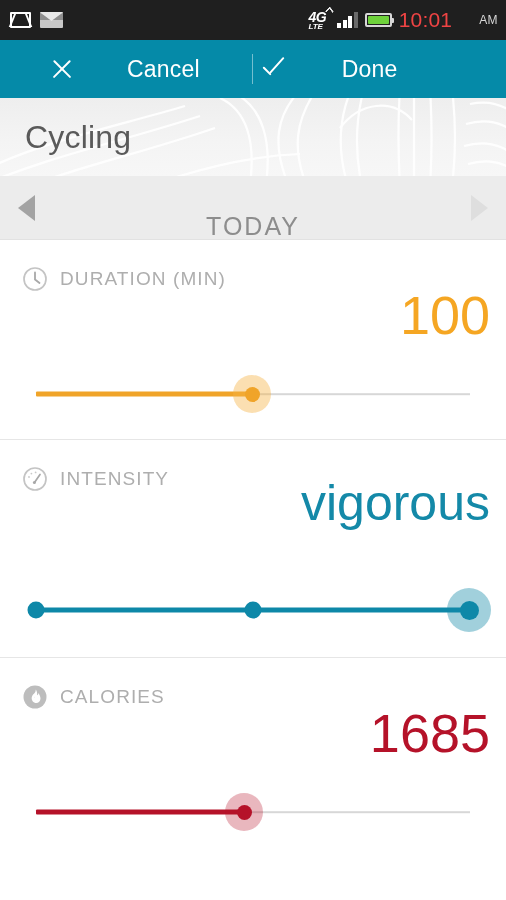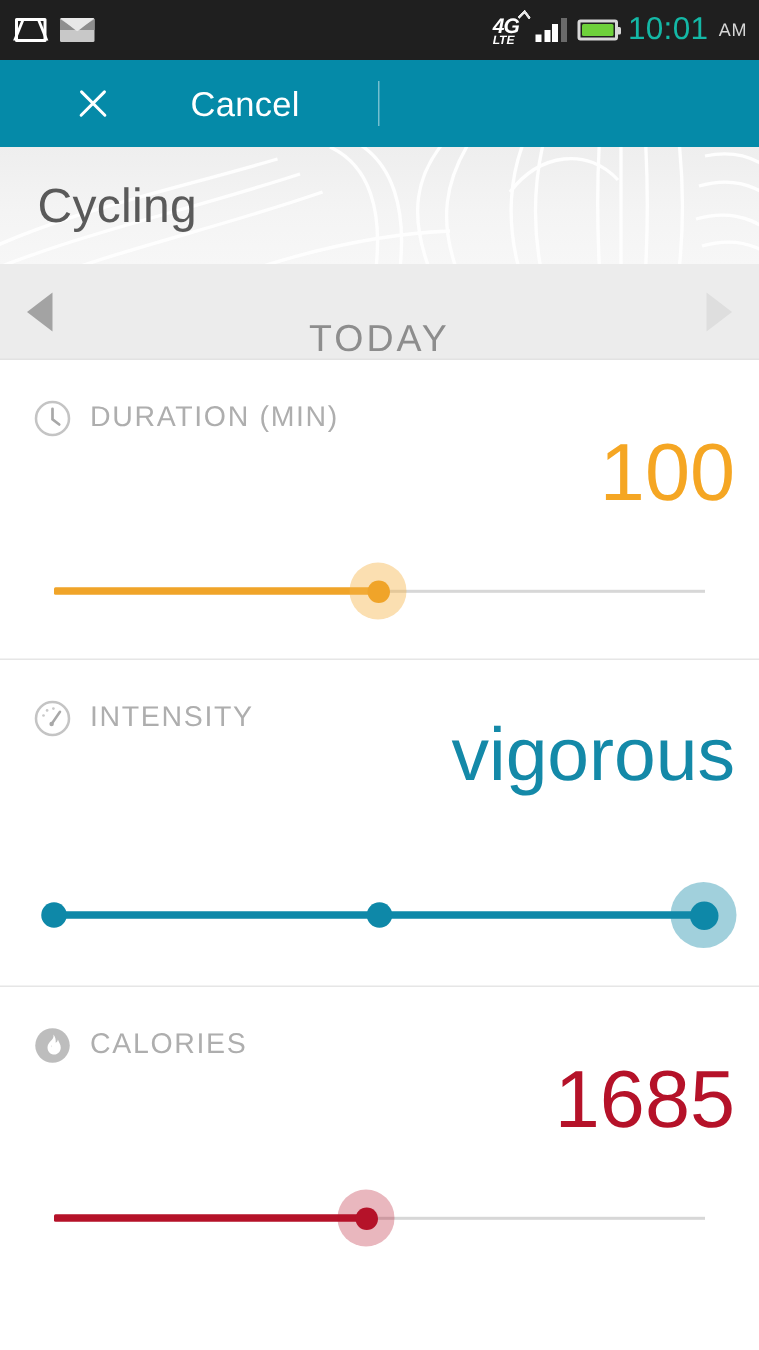--- a/index.html
+++ b/index.html
@@ -55,22 +55,22 @@
   .bars i.b3 { height:12px; } .bars i.b4 { height:16px; background:#6a6a6a; }
   .battery {
     width:27px; height:14px; border:2px solid #d8d8d8; border-radius:2px; position:relative;
     display:flex; align-items:center; padding:1px;
   }
   .battery:after {
     content:""; position:absolute; right:-4px; top:3px; width:3px; height:5px;
     background:#d8d8d8; border-radius:0 1px 1px 0;
   }
   .battery span { display:block; height:100%; width:100%; background:#6ed13b; border-radius:1px; }
-  .clock-time { color:#14b8a6; font-size:21px; letter-spacing:0.2px; }
-  .clock-ampm { color:#d6d6d6; font-size:12px; margin-left:0; letter-spacing:0.4px; }
+  .clock-time { color:#ef4444; font-size:21px; letter-spacing:0.2px; }
+  .clock-ampm { color:#d6d6d6; font-size:12px; margin-left:20px; letter-spacing:0.4px; }
 
   
   .actionbar {
     height:58px; background:#058aa8; display:flex; align-items:center; position:relative;
   }
   .ab-btn {
     display:flex; align-items:center; height:100%; cursor:pointer;gap:33px;
   }
   .ab-cancel { padding-left:50px; }
   .ab-done { padding-left:62px; }
@@ -201,20 +201,24 @@
       <span class="clock-ampm">AM</span>
     </div>
   </div>
 
   <div class="actionbar">
     <div class="ab-btn ab-cancel">
       <span class="x-icon"></span>
       <span class="ab-label">Cancel</span>
     </div>
     <div class="ab-divider"></div>
+    <div class="ab-btn ab-done">
+      <span class="check-icon"></span>
+      <span class="ab-label">Done</span>
+    </div>
   </div>
 
   <div class="titleband">
     <svg viewBox="0 0 506 78" preserveAspectRatio="none">
       <g fill="none" stroke="#ffffff" stroke-width="2.2" opacity="0.95">
         <path d="M-20 74 C 40 44, 110 30, 185 8"></path>
         <path d="M-20 88 C 50 58, 120 44, 200 18"></path>
         <path d="M10 96 C 70 70, 140 56, 215 30"></path>
         <path d="M300 -8 C 276 18, 272 46, 288 86"></path>
         <path d="M316 -8 C 296 22, 292 50, 306 86"></path>

